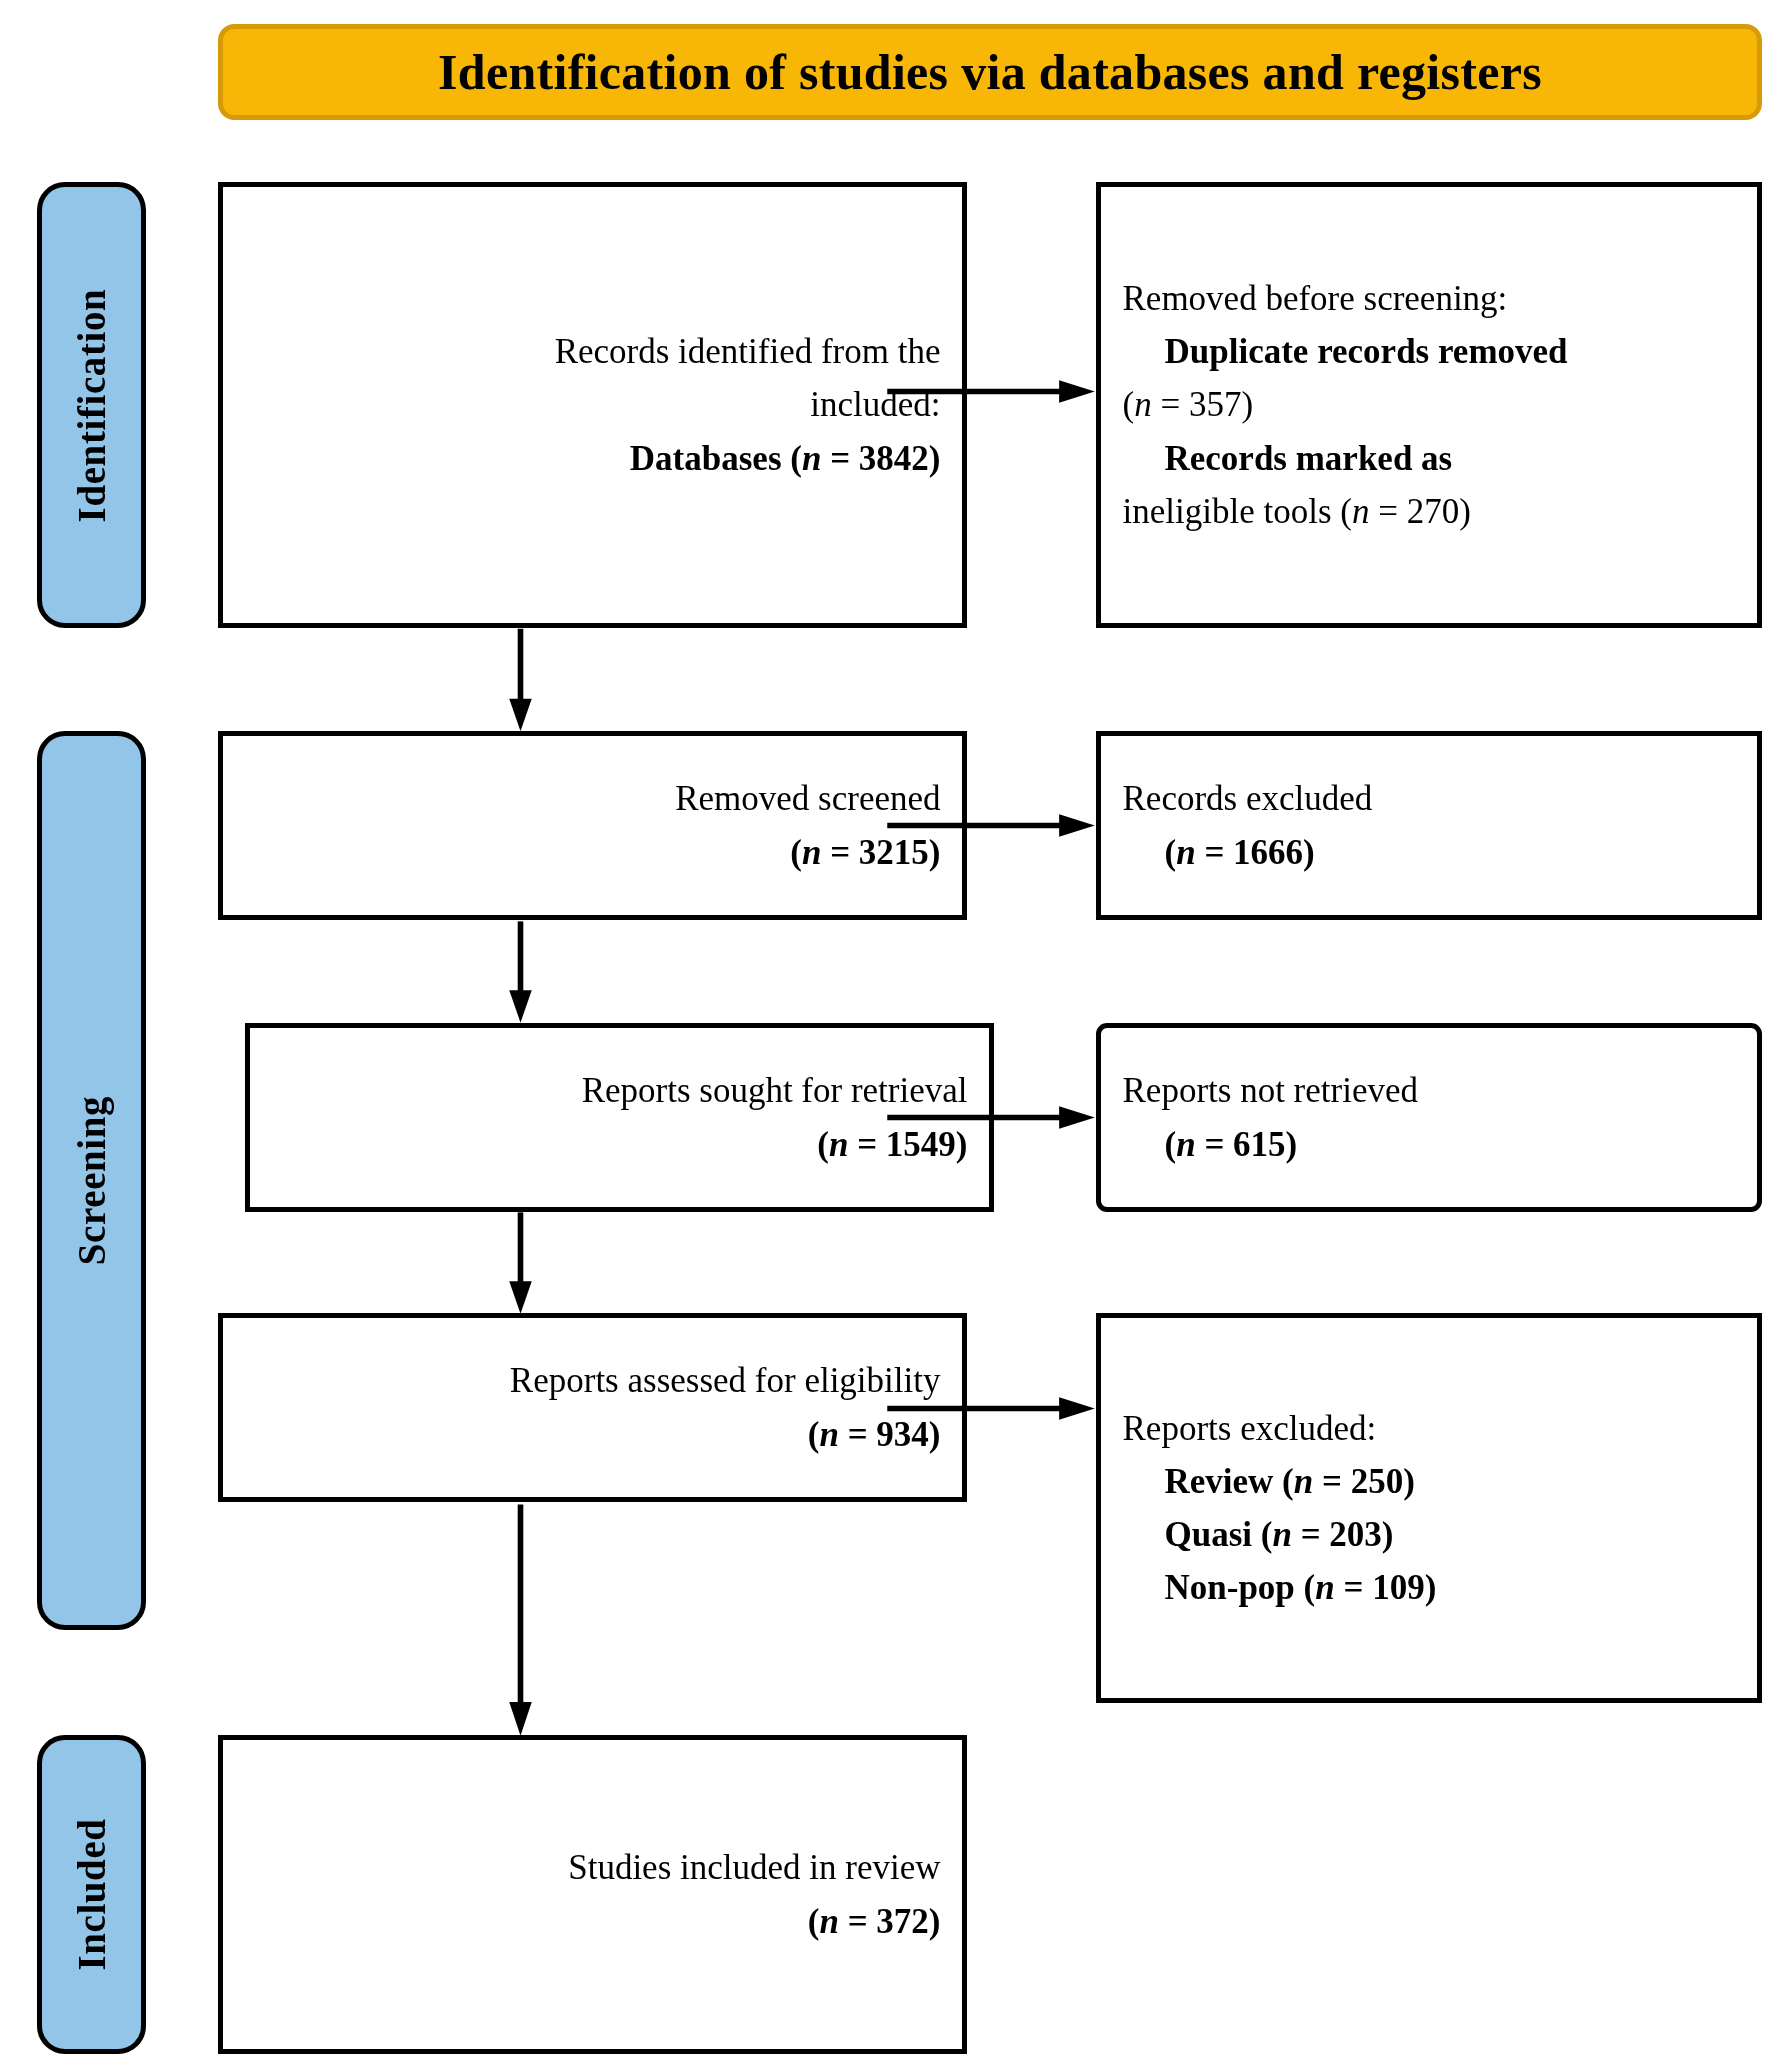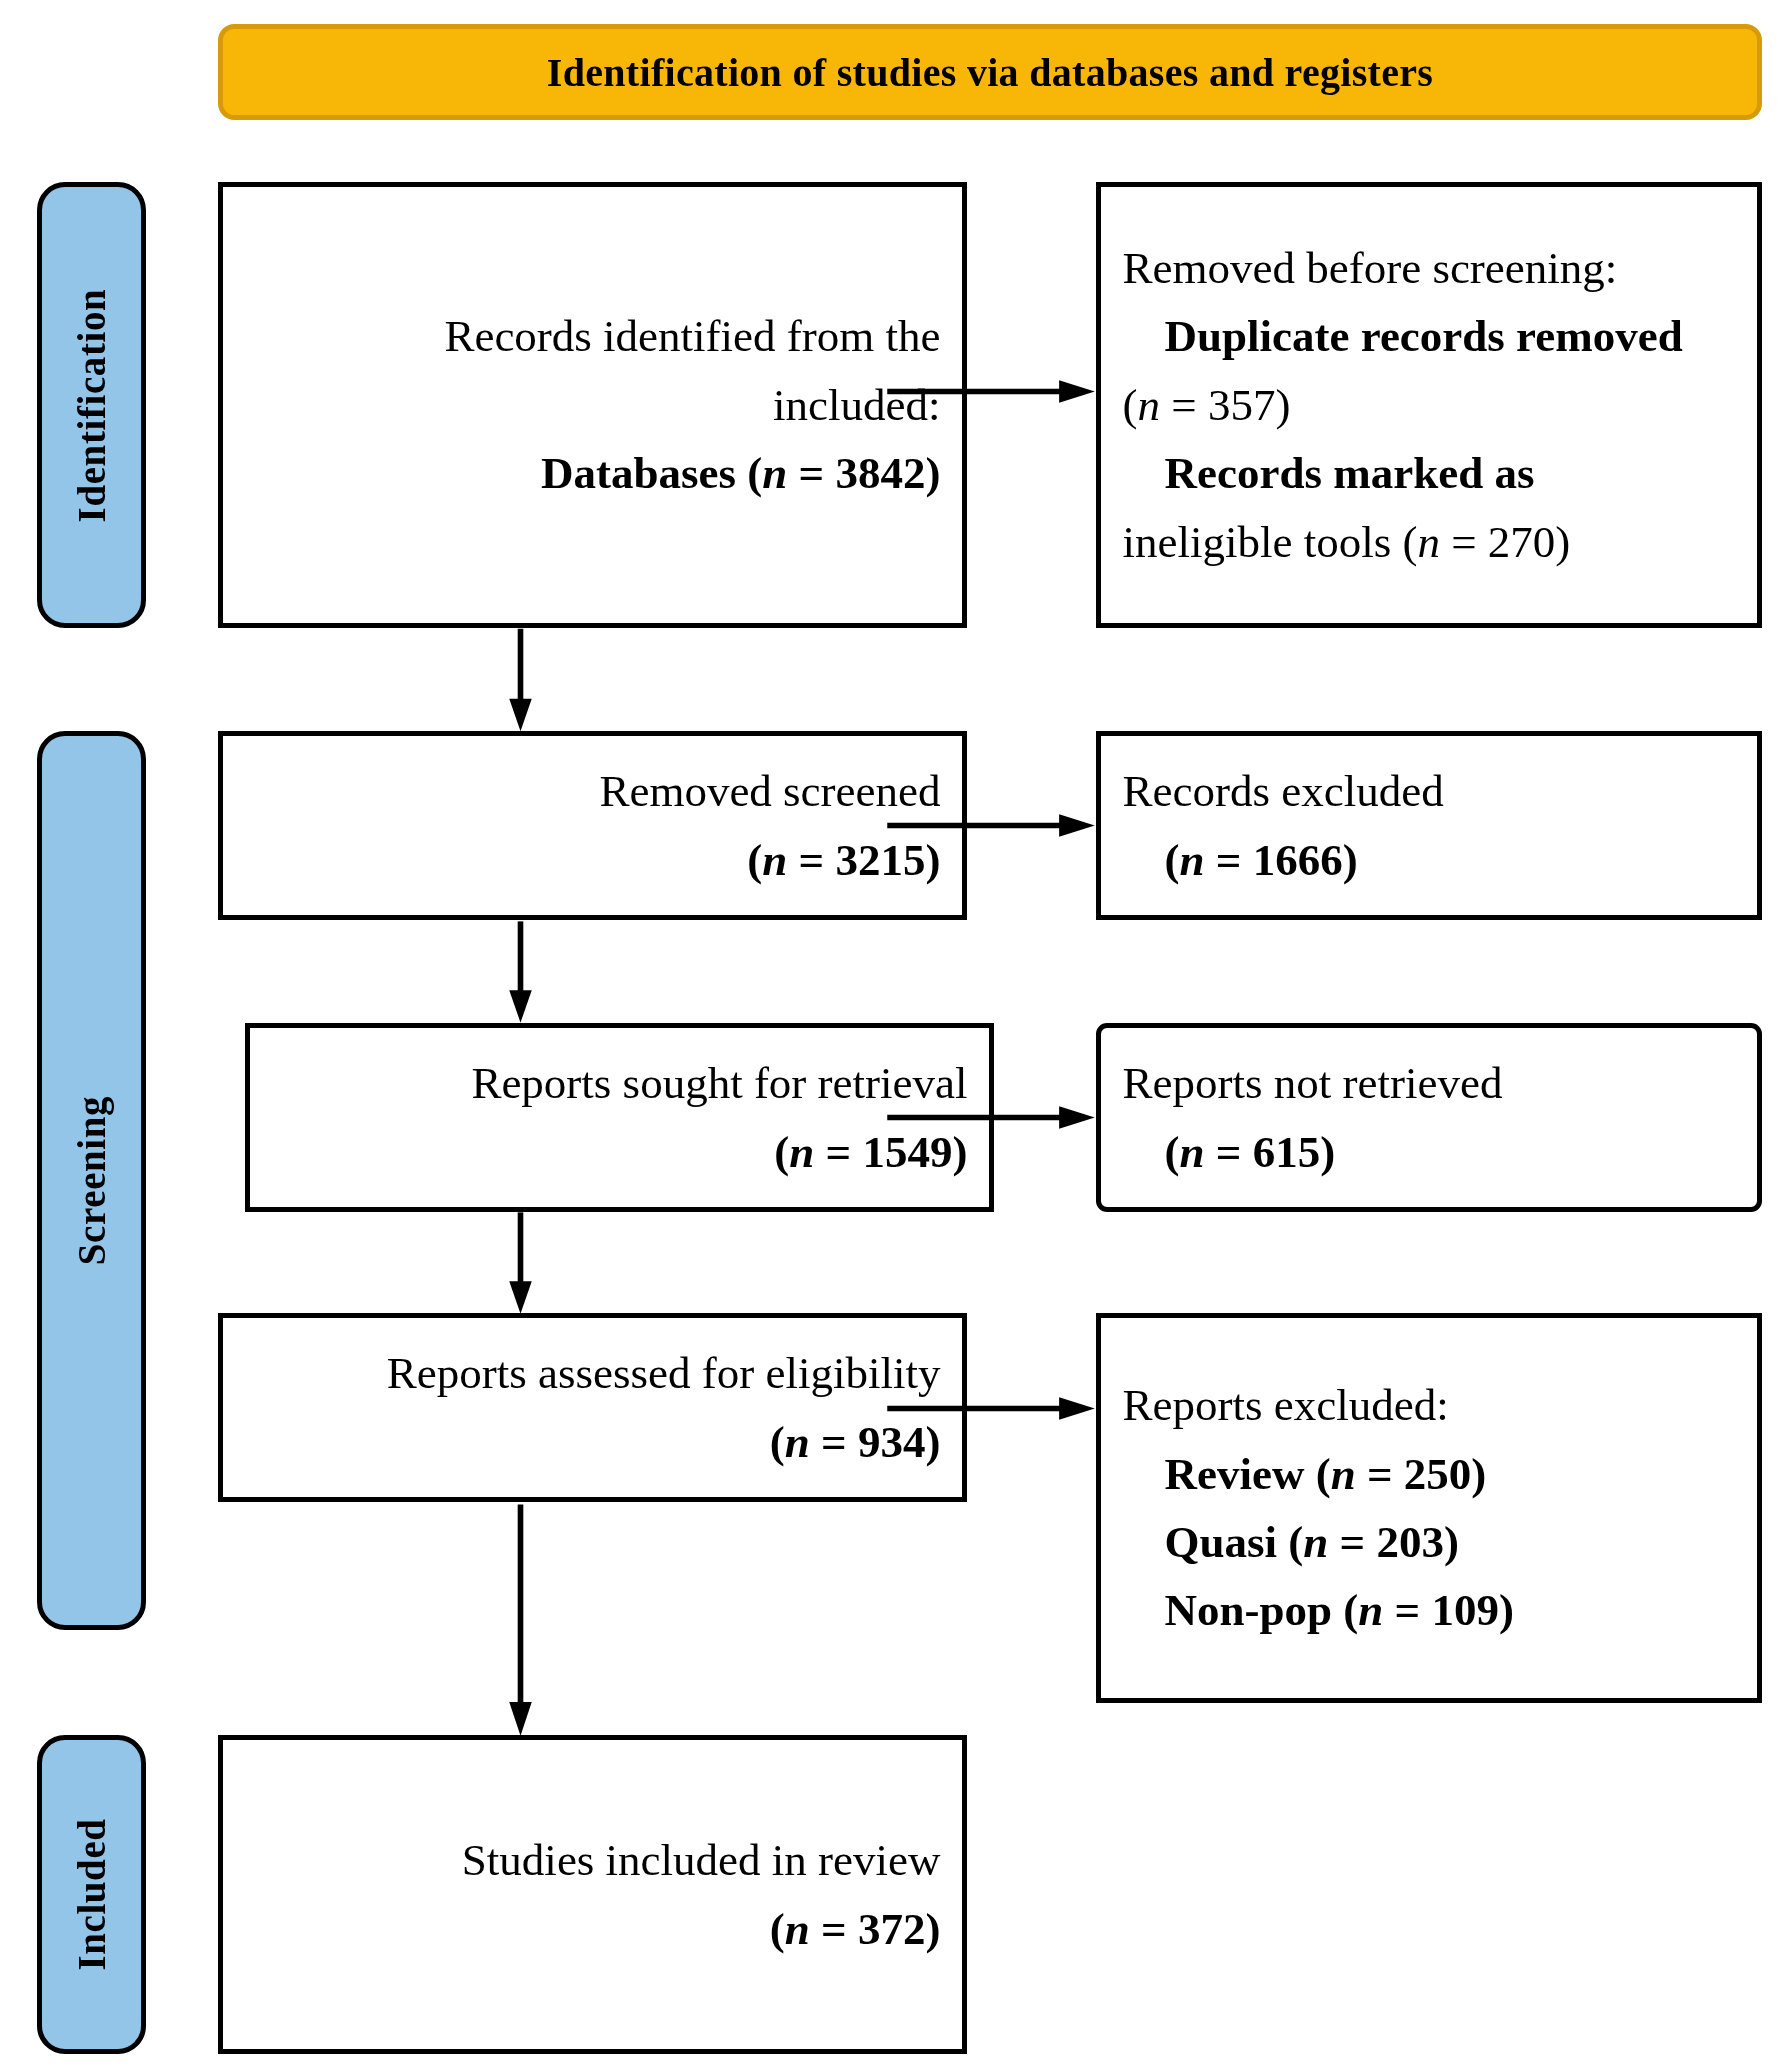--- a/index.html
+++ b/index.html
@@ -27,21 +27,21 @@
     height: 96px;
     background: #F8B706;
     border: 5.7px solid #D79B09;
     border-radius: 16.4px;
     box-sizing: border-box;
     display: flex;
     align-items: center;
     justify-content: center;
   }
   .title-text {
-    font-size: 40px;
+    font-size: 50px;
     font-weight: bold;
     color: #000000;
     letter-spacing: 0.3px;
     white-space: nowrap;
   }
 
   
   .phase-bar {
     position: absolute;
     left: 37px;
@@ -71,21 +71,21 @@
     position: absolute;
     background: #ffffff;
     border: 5px solid #000000;
     box-sizing: border-box;
     padding: 16.4px 21.5px;
     display: flex;
     flex-direction: column;
     justify-content: center;
   }
   .flow-line {
-    font-size: 45px;
+    font-size: 35px;
     line-height: 1.52;
     color: #000000;
     white-space: nowrap;
   }
   .flow-line.indent { padding-left: 42px; font-weight: bold; }
   .flow-line .nvar { font-style: italic; }
 
   
   .col-left  { left: 218px;  width: 749px; align-items: flex-end; }
   

